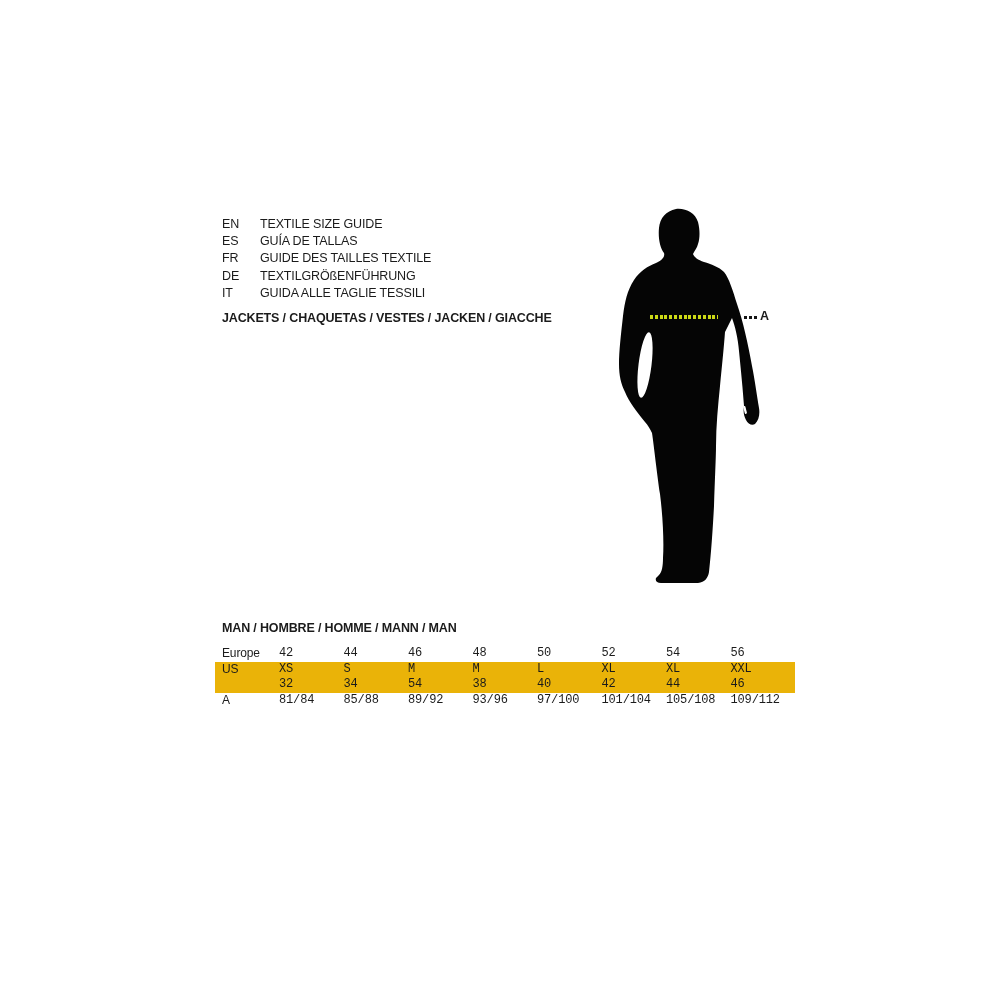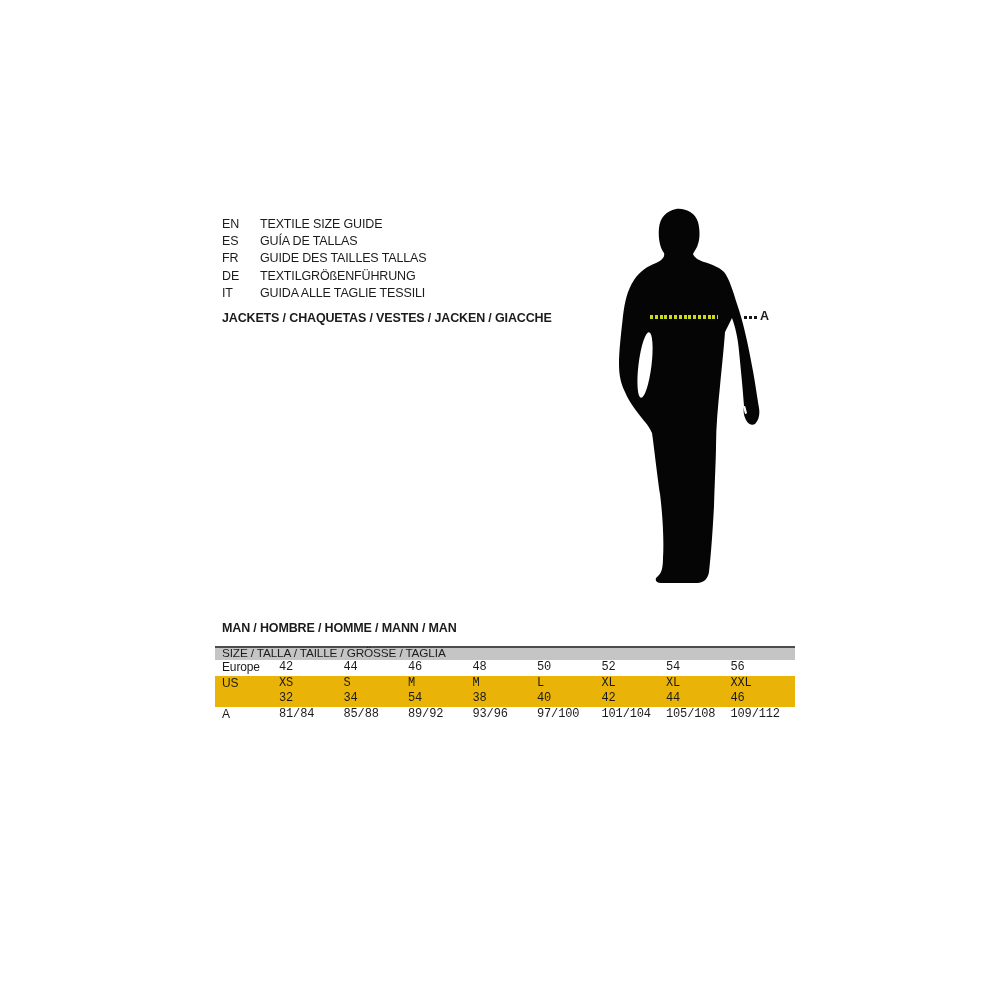--- a/index.html
+++ b/index.html
@@ -43,21 +43,21 @@
     <div class="lang-row">
       <span class="lang-code">EN</span>
       <span>TEXTILE SIZE GUIDE</span>
     </div>
     <div class="lang-row">
       <span class="lang-code">ES</span>
       <span>GUÍA DE TALLAS</span>
     </div>
     <div class="lang-row">
       <span class="lang-code">FR</span>
-      <span>GUIDE DES TAILLES TALLAS</span>
+      <span>GUIDE DES TAILLES TEXTILE</span>
     </div>
     <div class="lang-row">
       <span class="lang-code">DE</span>
       <span>TEXTILGRÖßENFÜHRUNG</span>
     </div>
     <div class="lang-row">
       <span class="lang-code">IT</span>
       <span>GUIDA ALLE TAGLIE TESSILI</span>
     </div>
   </div>
@@ -107,21 +107,20 @@
       <rect x="132" y="200" width="2.2" height="8" rx="1" transform="rotate(-14 133 204)" fill="#ffffff"></rect>
     </svg>
     <div class="dash-yellow"></div>
     <div class="dash-black"></div>
     <div class="measure-label">A</div>
   </div>
 
   <div class="table-title">MAN / HOMBRE / HOMME / MANN / MAN</div>
 
   <div class="size-table">
-    <div class="thead">SIZE / TALLA / TAILLE / GRÖSSE / TAGLIA</div>
 
     <div class="trow">
       <div class="row-label">Europe</div>
       <div class="cell">42</div>
       <div class="cell">44</div>
       <div class="cell">46</div>
       <div class="cell">48</div>
       <div class="cell">50</div>
       <div class="cell">52</div>
       <div class="cell">54</div>

